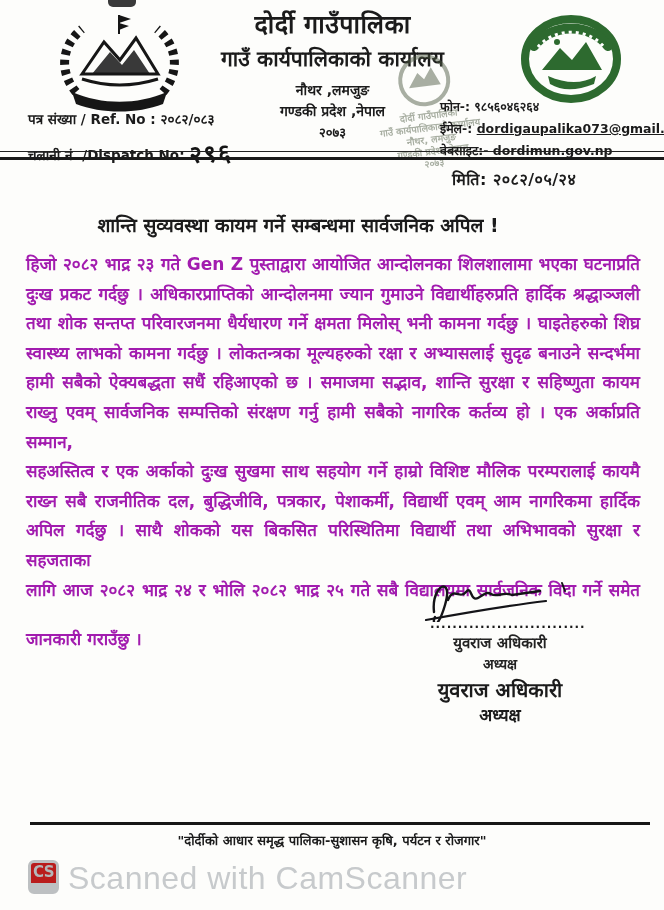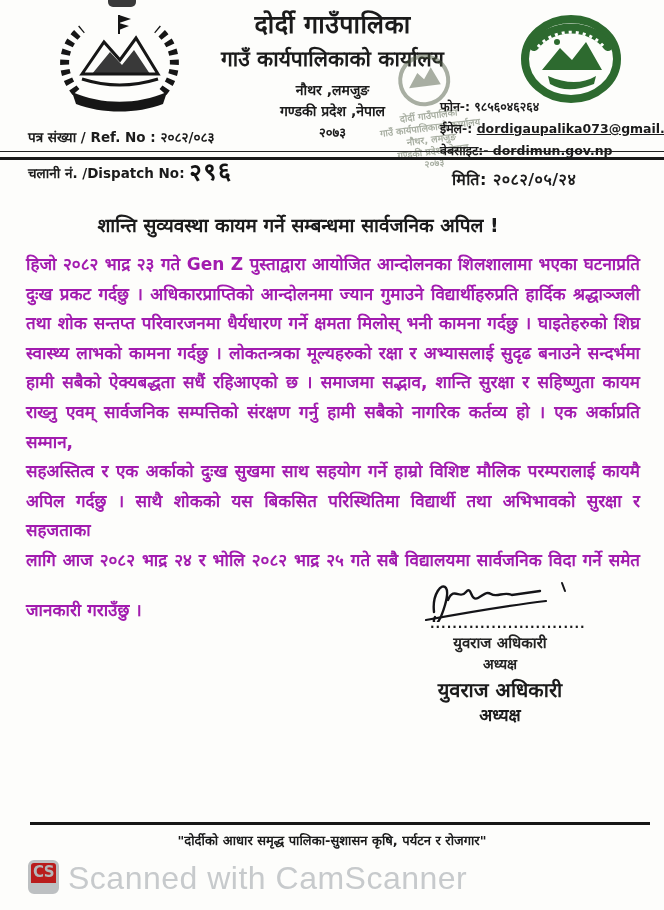--- a/index.html
+++ b/index.html
@@ -24,21 +24,21 @@
 
   
   .stamp-overlay{
     position:absolute; left:348px; top:52px; width:160px; text-align:center;
     transform:rotate(-7deg); opacity:.48; color:#4d5a42; pointer-events:none;
   }
   .stamp-overlay .st-line{ font-size:9.5px; font-weight:bold; line-height:12px; }
   .stamp-overlay svg{ display:block; margin:0 auto 2px auto; }
 
   
-  .ref-block{ position:absolute; left:28px; top:128px; font-size:13.5px; font-weight:bold; }
+  .ref-block{ position:absolute; left:28px; top:110px; font-size:13.5px; font-weight:bold; }
   .ref-line{ white-space:nowrap; }
   .dispatch-line{ margin-top:6px; white-space:nowrap; }
   .handwritten{
     display:inline-block; font-family:"DejaVu Serif","Liberation Serif",serif;
     font-size:24px; font-weight:bold; transform:rotate(-3deg) translateY(2px);
     letter-spacing:2px; color:#141414;
   }
 
   
   .contact-block{ position:absolute; left:440px; top:98px; width:220px;
@@ -173,20 +173,21 @@
   <div class="subject">शान्ति सुव्यवस्था कायम गर्ने सम्बन्धमा सार्वजनिक अपिल !</div>
 
   <div class="body-text">
     <div class="b-line">हिजो २०८२ भाद्र २३ गते Gen Z पुस्ताद्वारा आयोजित आन्दोलनका शिलशालामा भएका घटनाप्रति</div>
     <div class="b-line">दुःख प्रकट गर्दछु । अधिकारप्राप्तिको आन्दोलनमा ज्यान गुमाउने विद्यार्थीहरुप्रति हार्दिक श्रद्धाञ्जली</div>
     <div class="b-line">तथा शोक सन्तप्त परिवारजनमा धैर्यधारण गर्ने क्षमता मिलोस् भनी कामना गर्दछु । घाइतेहरुको शिघ्र</div>
     <div class="b-line">स्वास्थ्य लाभको कामना गर्दछु । लोकतन्त्रका मूल्यहरुको रक्षा र अभ्यासलाई सुदृढ बनाउने सन्दर्भमा</div>
     <div class="b-line">हामी सबैको ऐक्यबद्धता सधैं रहिआएको छ । समाजमा सद्भाव, शान्ति सुरक्षा र सहिष्णुता कायम</div>
     <div class="b-line">राख्नु एवम् सार्वजनिक सम्पत्तिको संरक्षण गर्नु हामी सबैको नागरिक कर्तव्य हो । एक अर्काप्रति सम्मान,</div>
     <div class="b-line">सहअस्तित्व र एक अर्काको दुःख सुखमा साथ सहयोग गर्ने हाम्रो विशिष्ट मौलिक परम्परालाई कायमै</div>
+    <div class="b-line">राख्न सबै राजनीतिक दल, बुद्धिजीवि, पत्रकार, पेशाकर्मी, विद्यार्थी एवम् आम नागरिकमा हार्दिक</div>
     <div class="b-line">अपिल गर्दछु । साथै शोकको यस बिकसित परिस्थितिमा विद्यार्थी तथा अभिभावको सुरक्षा र सहजताका</div>
     <div class="b-line">लागि आज २०८२ भाद्र २४ र भोलि २०८२ भाद्र २५ गते सबै विद्यालयमा सार्वजनिक विदा गर्ने समेत</div>
     <div class="b-line last">जानकारी गराउँछु ।</div>
   </div>
 
   <svg class="sig-scribble" viewBox="0 0 150 44">
     <path d="M10,34 C8,16 18,4 22,10 C26,16 18,38 14,44 C12,47 8,45 11,39
              M24,22 C30,8 36,22 42,14 C48,7 46,24 54,20 C60,17 62,13 67,16
              C73,20 80,13 88,17 L116,13" fill="none" stroke="#141418" stroke-width="2.4" stroke-linecap="round"></path>
     <path d="M2,42 C35,36 80,28 122,23" fill="none" stroke="#141418" stroke-width="2.2" stroke-linecap="round"></path>

